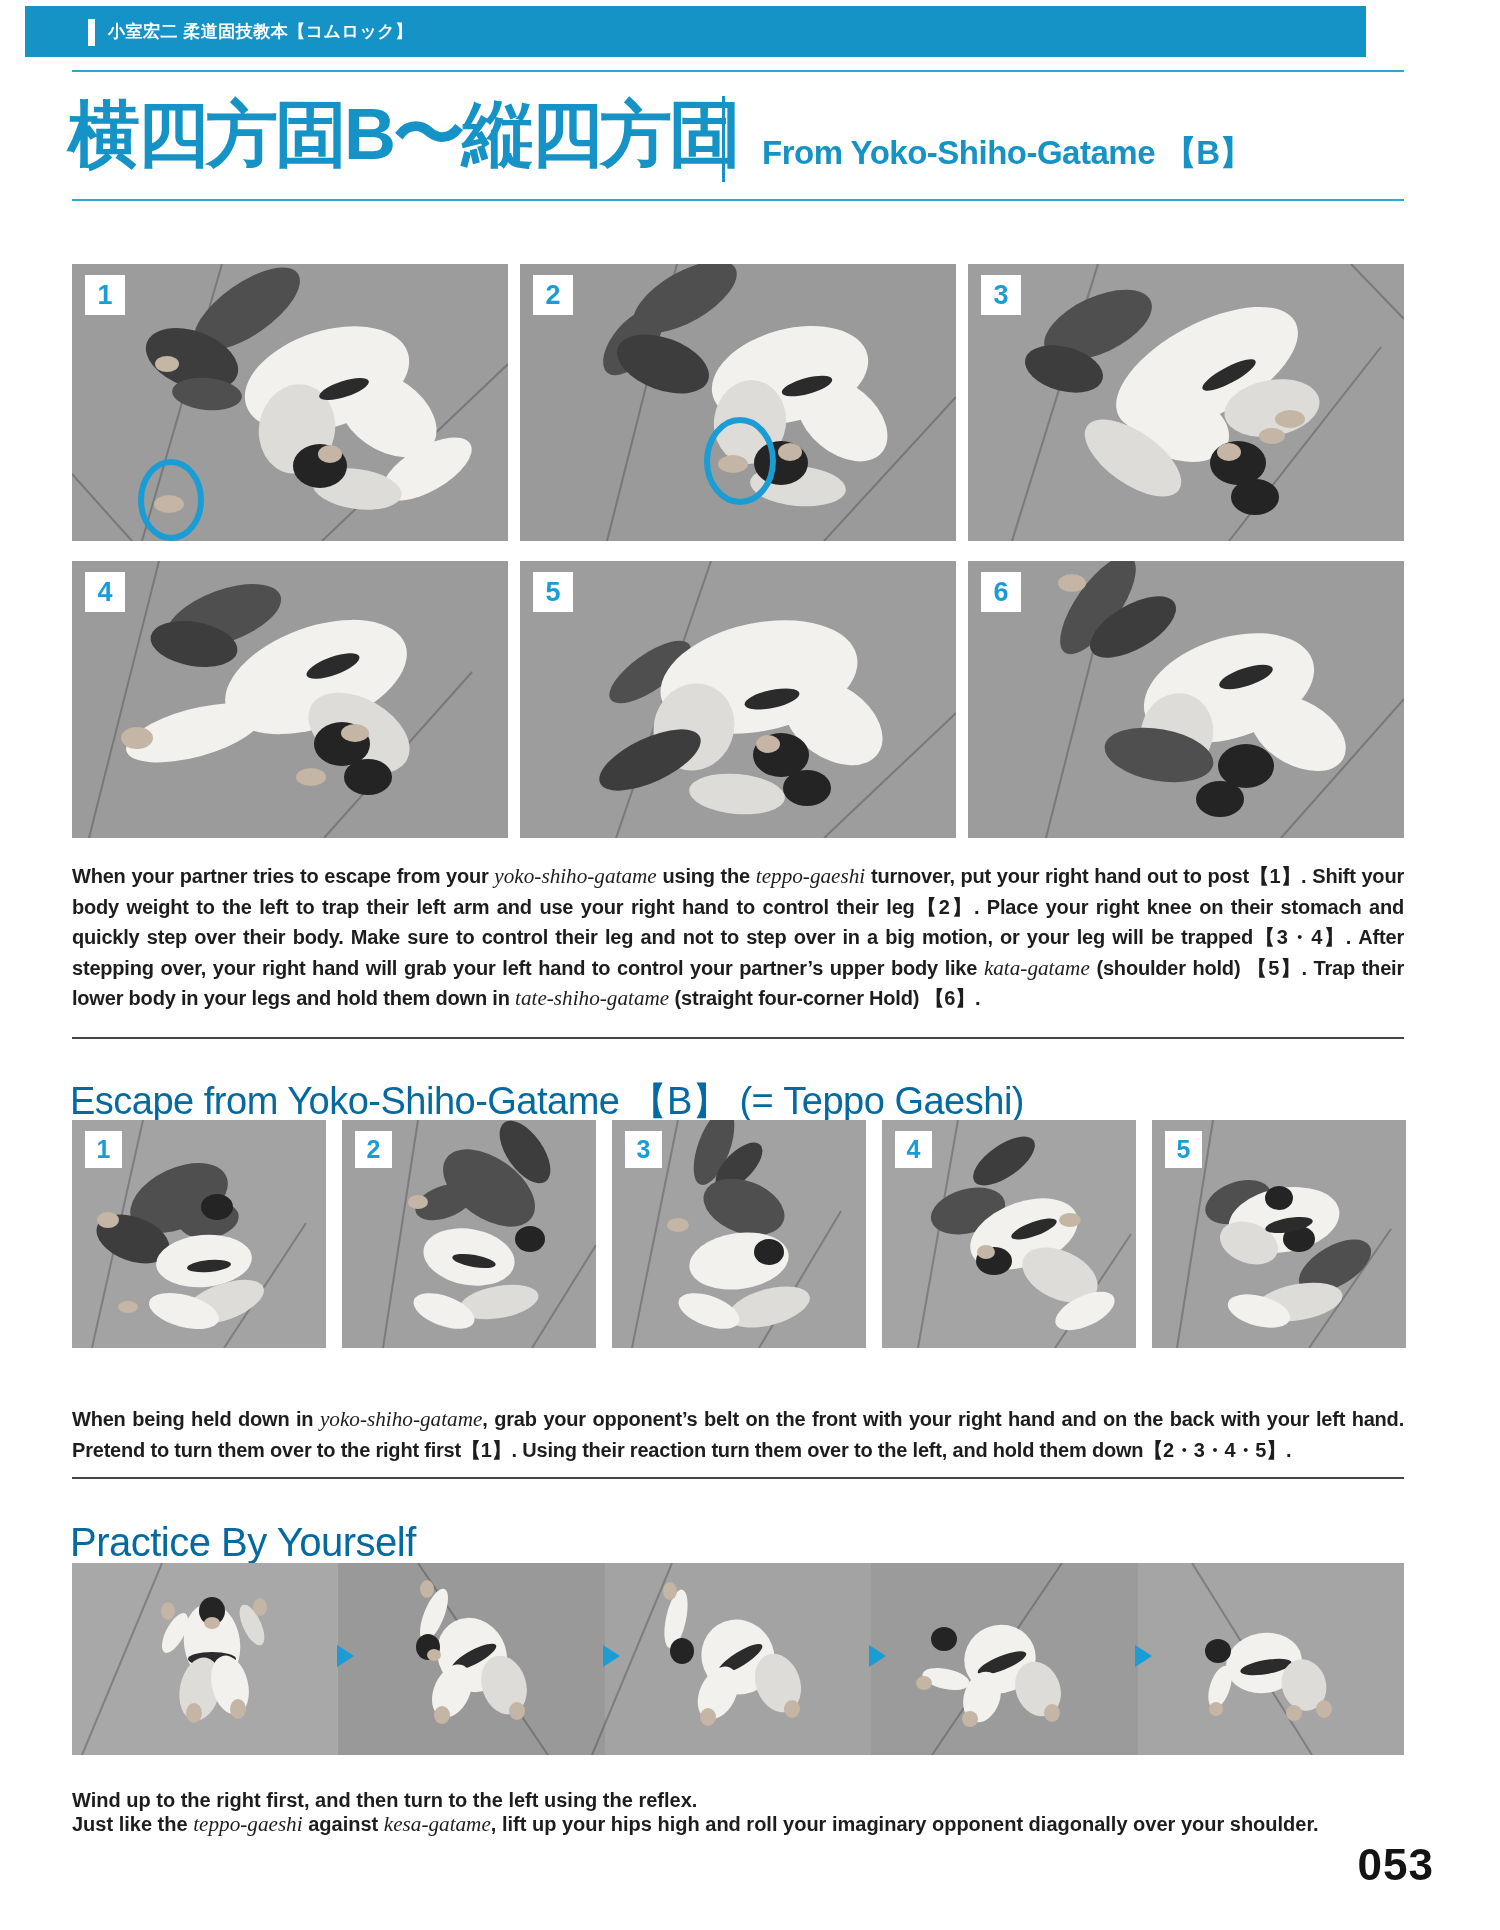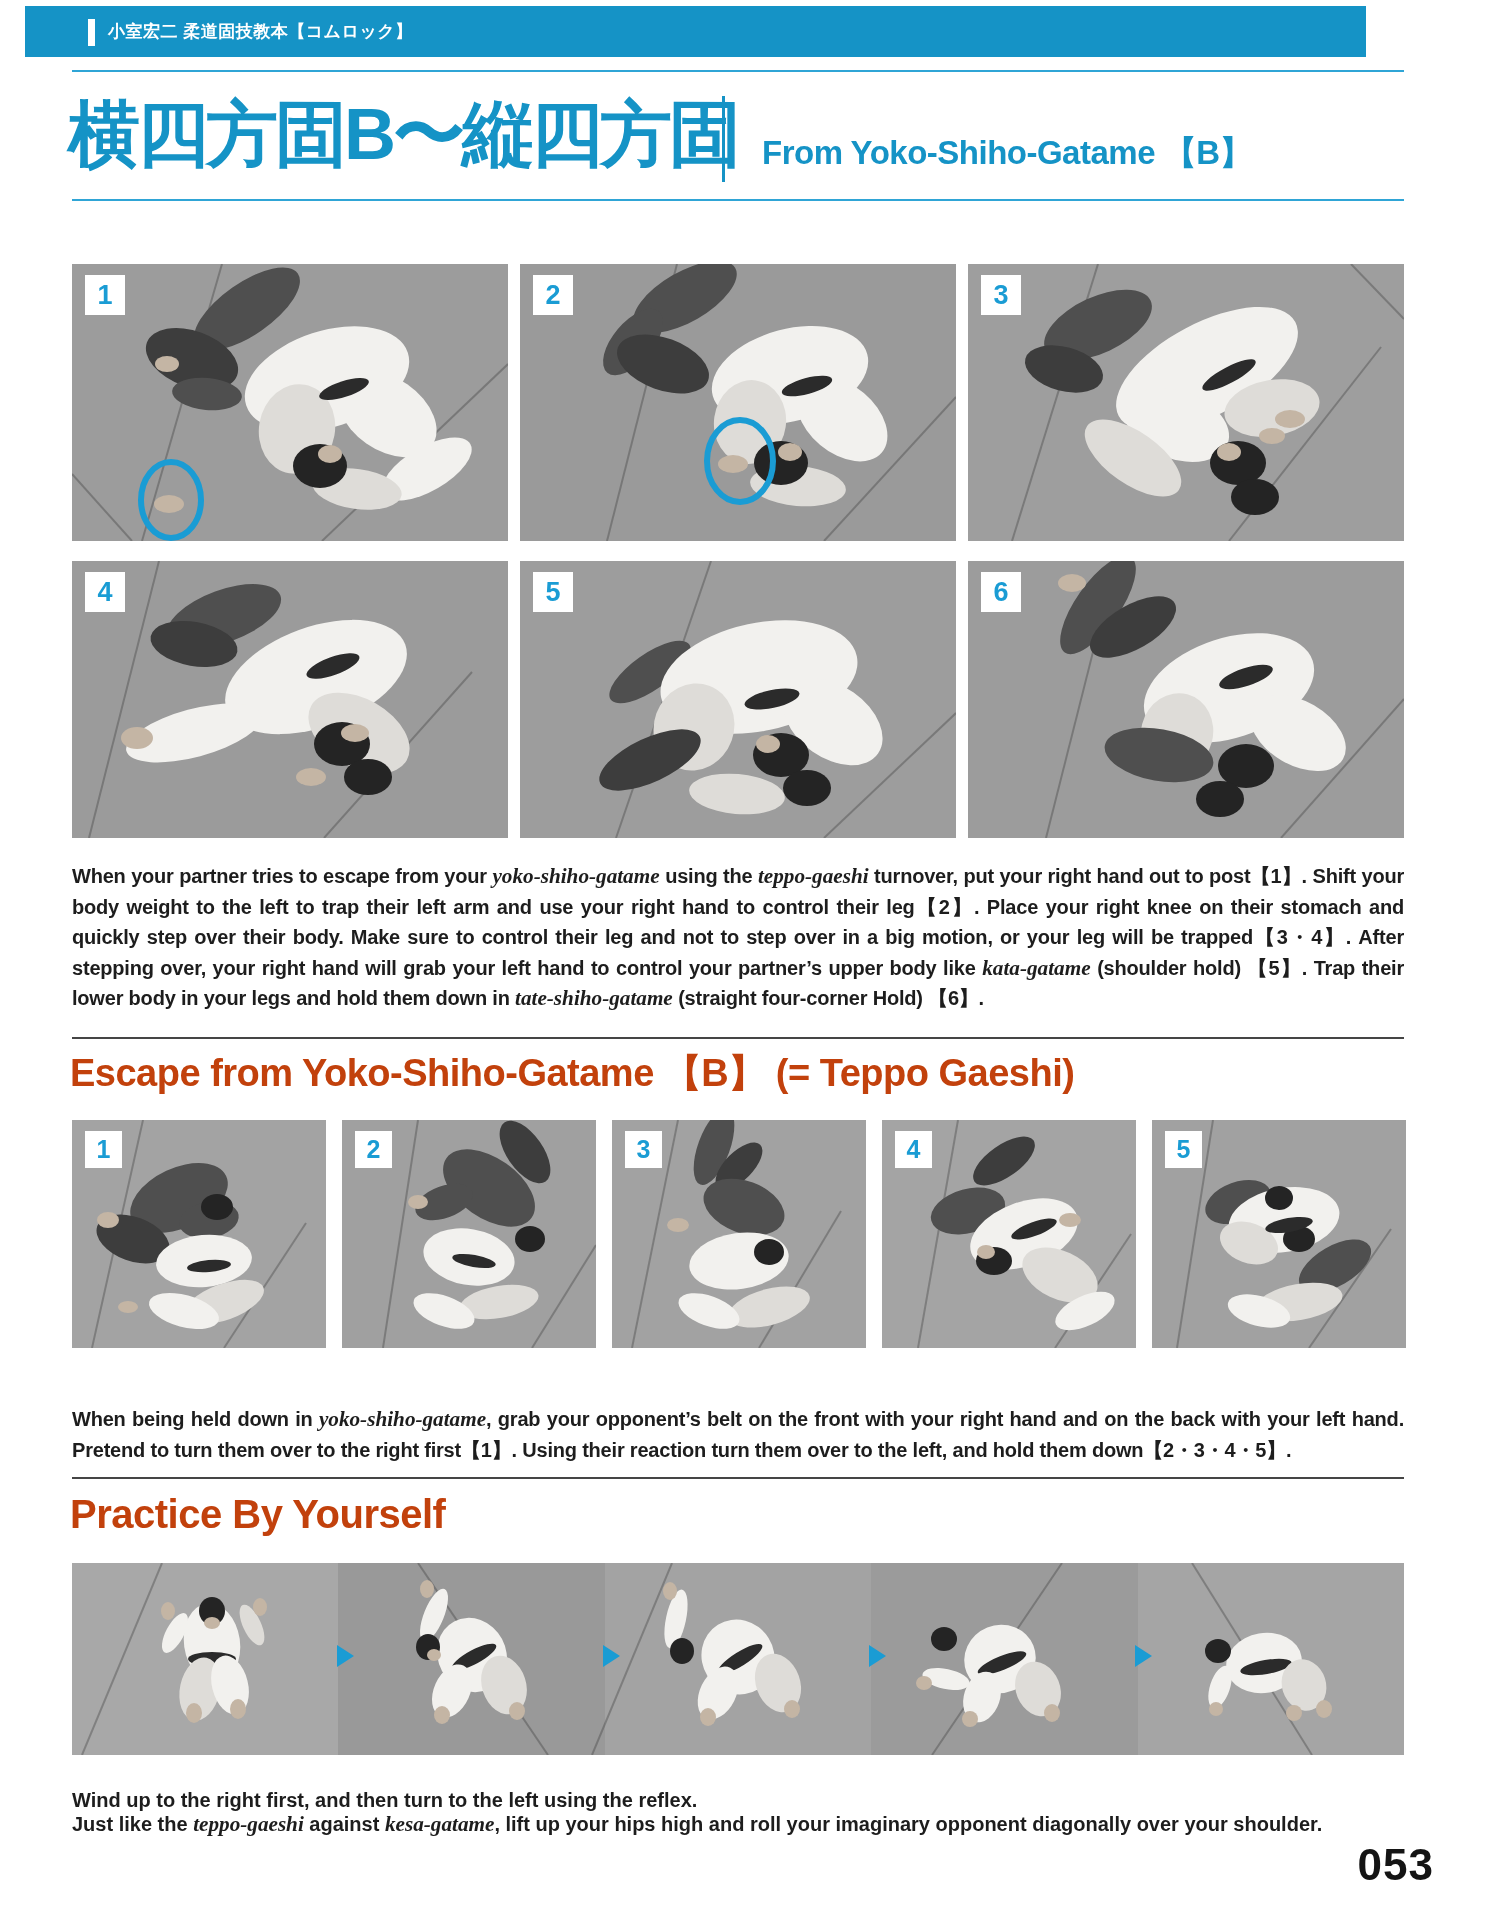--- a/index.html
+++ b/index.html
@@ -21,22 +21,22 @@
   .en-title{left:762px;top:90px;font-size:33px;font-weight:700;color:var(--accent);line-height:46px;letter-spacing:-0.5px;margin-top:40px;}
   
   .ph{position:absolute;background:#9d9d9d;overflow:hidden;}
   .ph svg{display:block;width:100%;height:100%;}
   .badge{position:absolute;left:13px;top:11px;width:40px;height:40px;background:#fff;
          color:var(--accent2);font-weight:700;font-size:27px;display:flex;align-items:center;justify-content:center;}
   .badge.sm{width:37px;height:37px;font-size:25px;}
   
   .para{position:absolute;left:72px;width:1332px;font-size:20px;font-weight:700;
         line-height:30.6px;text-align:justify;letter-spacing:-0.2px;color:var(--ink);}
-  .para .it, .cap .it{font-family:"Liberation Serif",serif;font-style:italic;font-weight:700;font-size:1.06em;letter-spacing:0;}
-  .headline{position:absolute;left:70px;font-weight:700;color:#c2410c;letter-spacing:-0.5px;white-space:nowrap;}
+  .para .it, .cap .it{font-family:"Liberation Serif",serif;font-style:italic;font-weight:400;font-size:1.06em;letter-spacing:0;}
+  .headline{position:absolute;left:70px;font-weight:400;color:#0369a1;letter-spacing:-0.5px;white-space:nowrap;margin-top:28px;}
   .cap{position:absolute;left:72px;width:1360px;font-size:20px;font-weight:700;line-height:33px;color:var(--ink);}
   .pagenum{position:absolute;right:66px;top:1840px;font-size:44px;font-weight:700;color:#141414;letter-spacing:1px;text-align:center;}
 </style>
 </head>
 <body>
 
 <div id="page">
 
   <div class="abs hbar">
     <div class="htick"></div>

